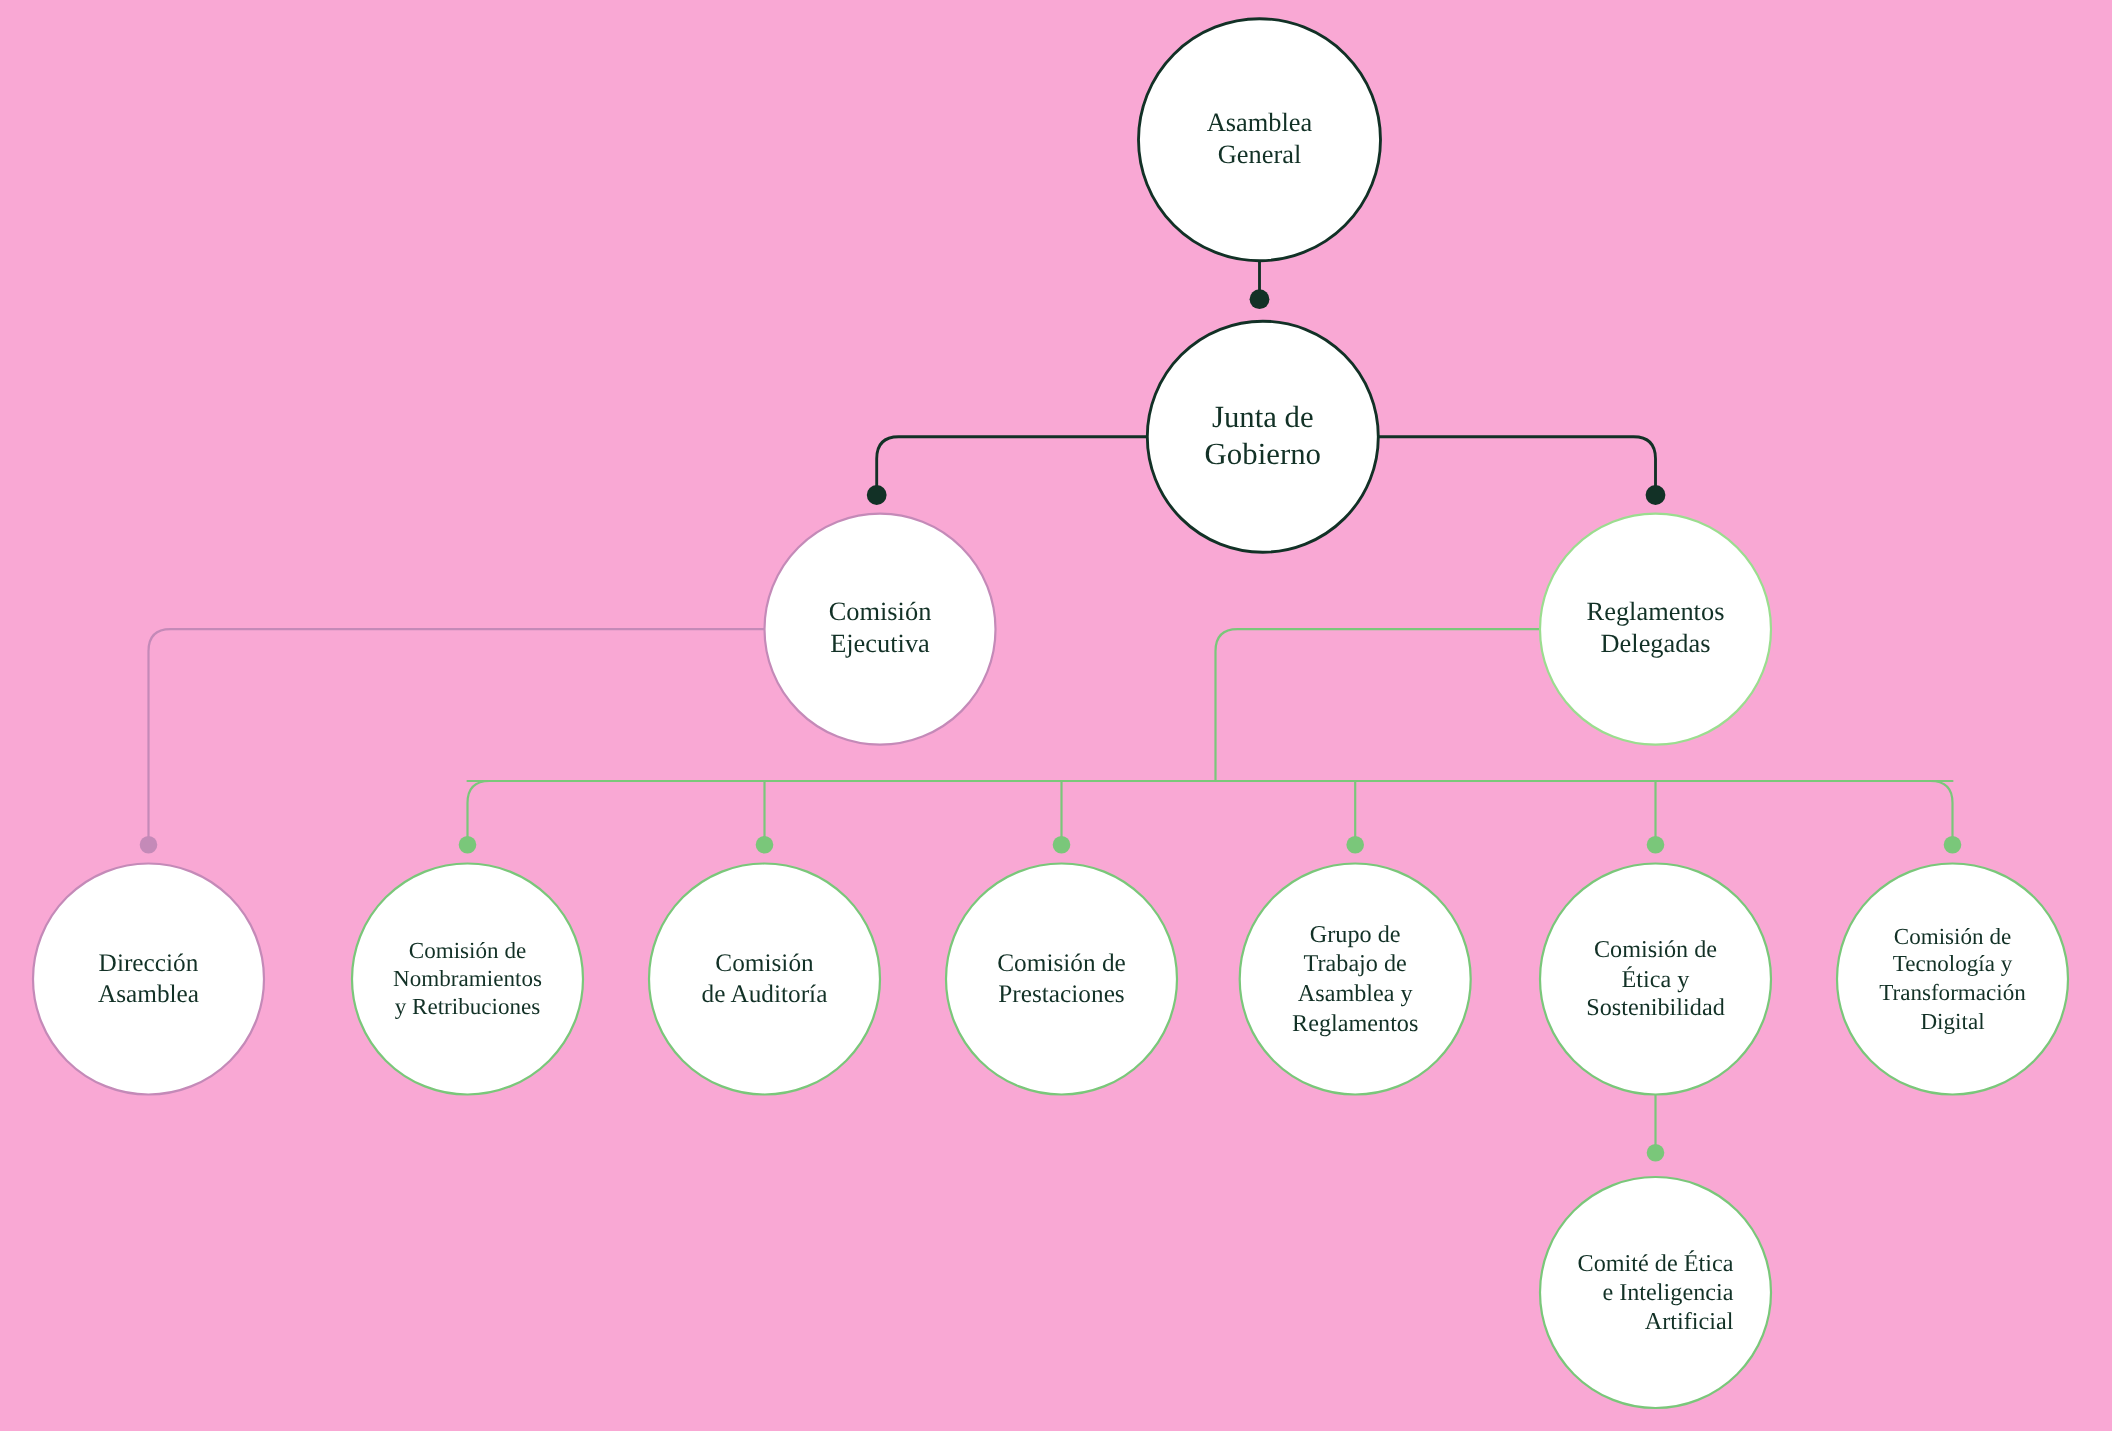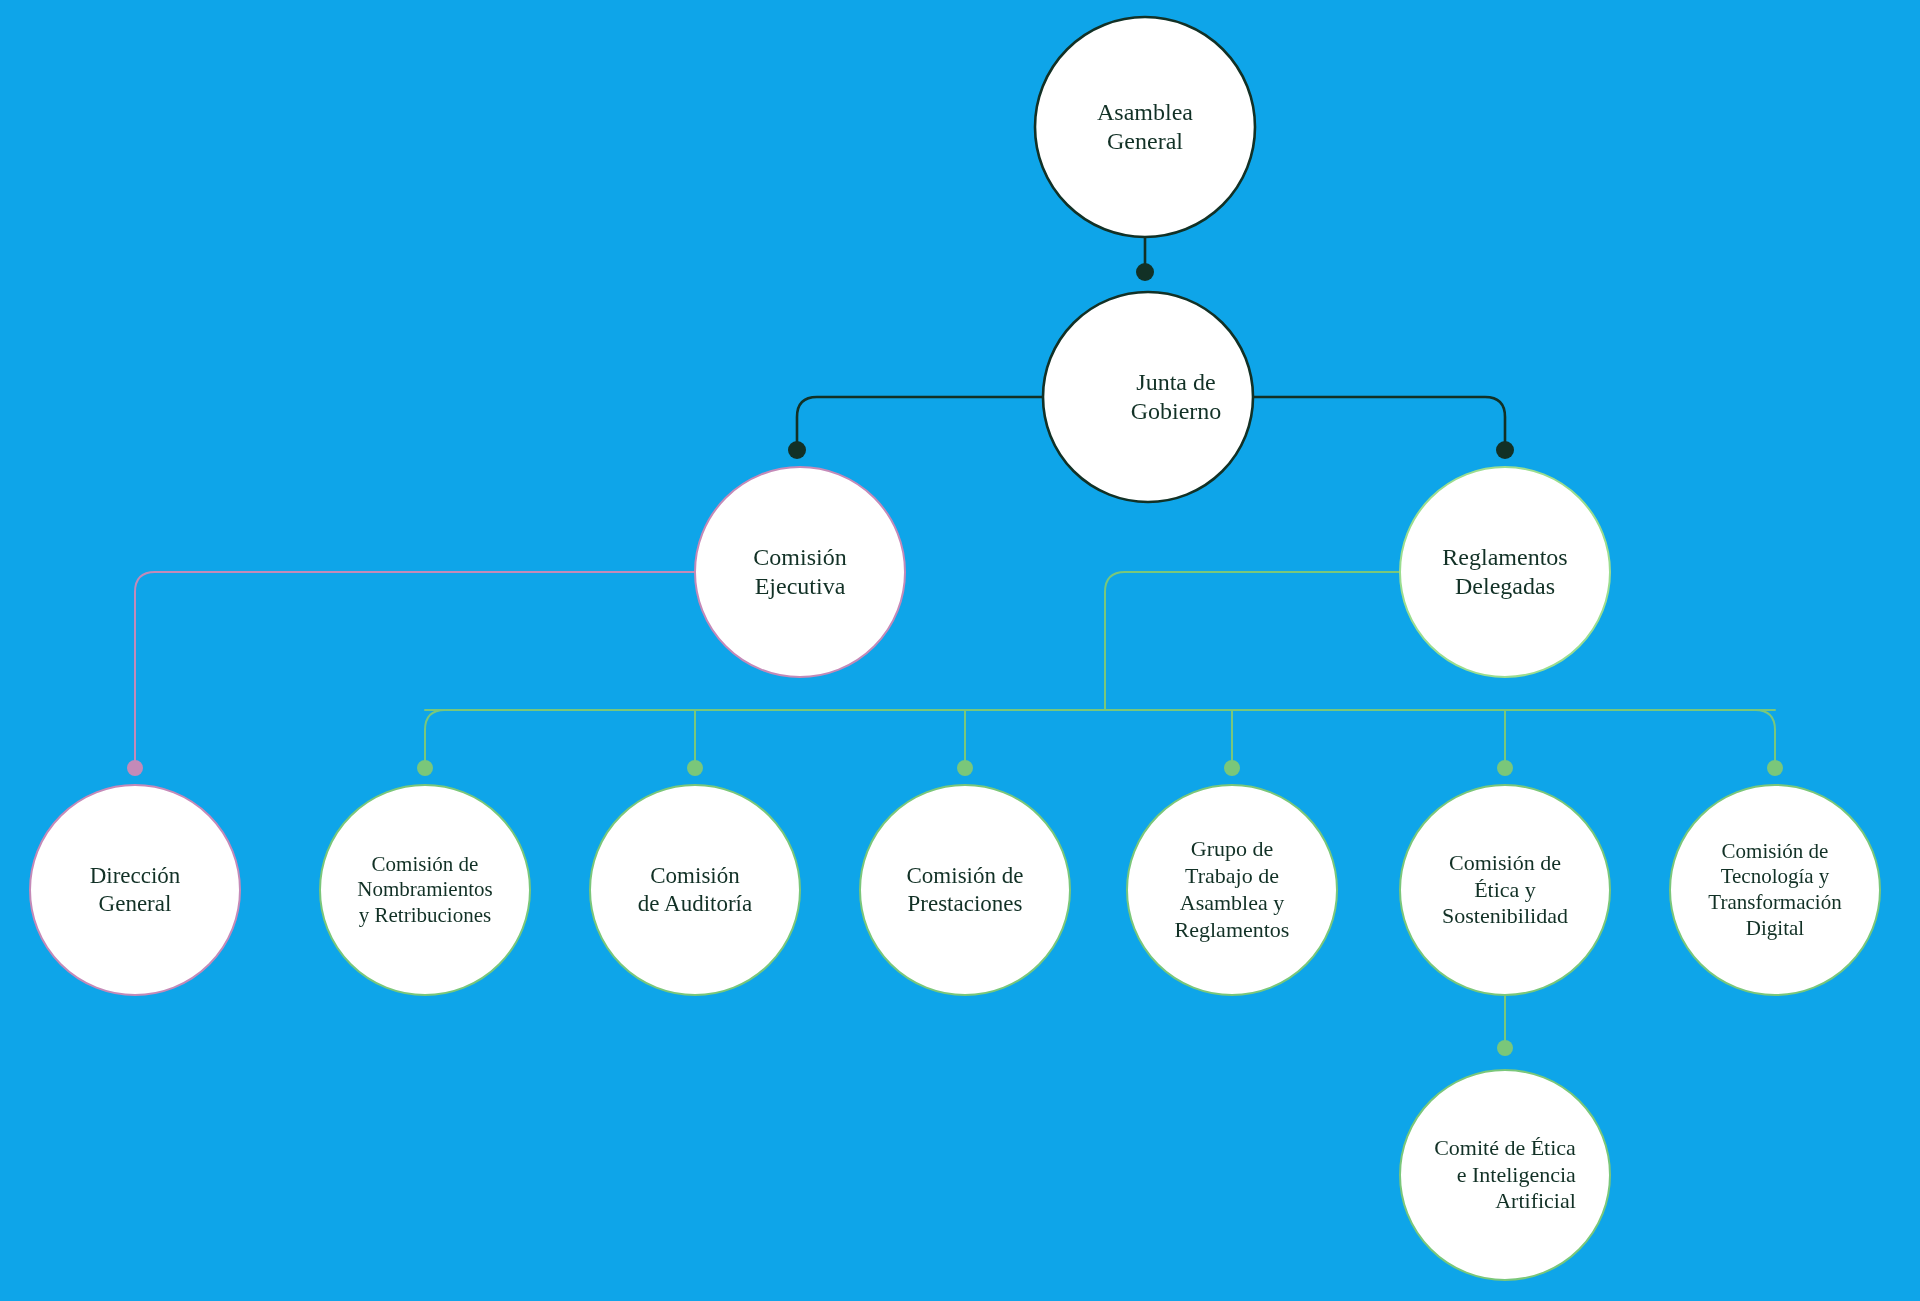--- a/index.html
+++ b/index.html
@@ -11,21 +11,21 @@
   body {
     width: 1920px;
     height: 1301px;
     overflow: hidden;
     font-family: "Liberation Serif", "DejaVu Serif", serif;
   }
   #org-chart {
     position: relative;
     width: 1920px;
     height: 1301px;
-    background: #0ea5e9;
+    background: #f9a8d4;
   }
   #org-svg {
     position: absolute;
     top: 0;
     left: 0;
     width: 1920px;
     height: 1301px;
   }
   .node-label {
     position: absolute;
@@ -86,28 +86,28 @@
         <circle cx="1232" cy="768" r="8" fill="#7ac77a"></circle>
         <circle cx="1505" cy="768" r="8" fill="#7ac77a"></circle>
         <circle cx="1775" cy="768" r="8" fill="#7ac77a"></circle>
         <circle cx="1505" cy="1048" r="8" fill="#7ac77a"></circle>
       </g>
   </svg>
 
   <div id="label-layer">
       <div class="node-label" style="left: 1035px; top: 17px; width: 220px; height: 220px; font-size: 24px;">Asamblea
 General</div>
-      <div class="node-label" style="left: 1071px; top: 292px; width: 210px; height: 210px; font-size: 24px;">Junta de
+      <div class="node-label" style="left: 1043px; top: 292px; width: 210px; height: 210px; font-size: 28px;">Junta de
 Gobierno</div>
       <div class="node-label" style="left: 695px; top: 467px; width: 210px; height: 210px; font-size: 24px;">Comisión
 Ejecutiva</div>
       <div class="node-label" style="left: 1400px; top: 467px; width: 210px; height: 210px; font-size: 24px;">Reglamentos
 Delegadas</div>
       <div class="node-label" style="left: 30px; top: 785px; width: 210px; height: 210px; font-size: 23px;">Dirección
-General</div>
+Asamblea</div>
       <div class="node-label" style="left: 320px; top: 785px; width: 210px; height: 210px; font-size: 21px;">Comisión de
 Nombramientos
 y Retribuciones</div>
       <div class="node-label" style="left: 590px; top: 785px; width: 210px; height: 210px; font-size: 23px;">Comisión
 de Auditoría</div>
       <div class="node-label" style="left: 860px; top: 785px; width: 210px; height: 210px; font-size: 23px;">Comisión de
 Prestaciones</div>
       <div class="node-label" style="left: 1127px; top: 785px; width: 210px; height: 210px; font-size: 22px;">Grupo de
 Trabajo de
 Asamblea y

